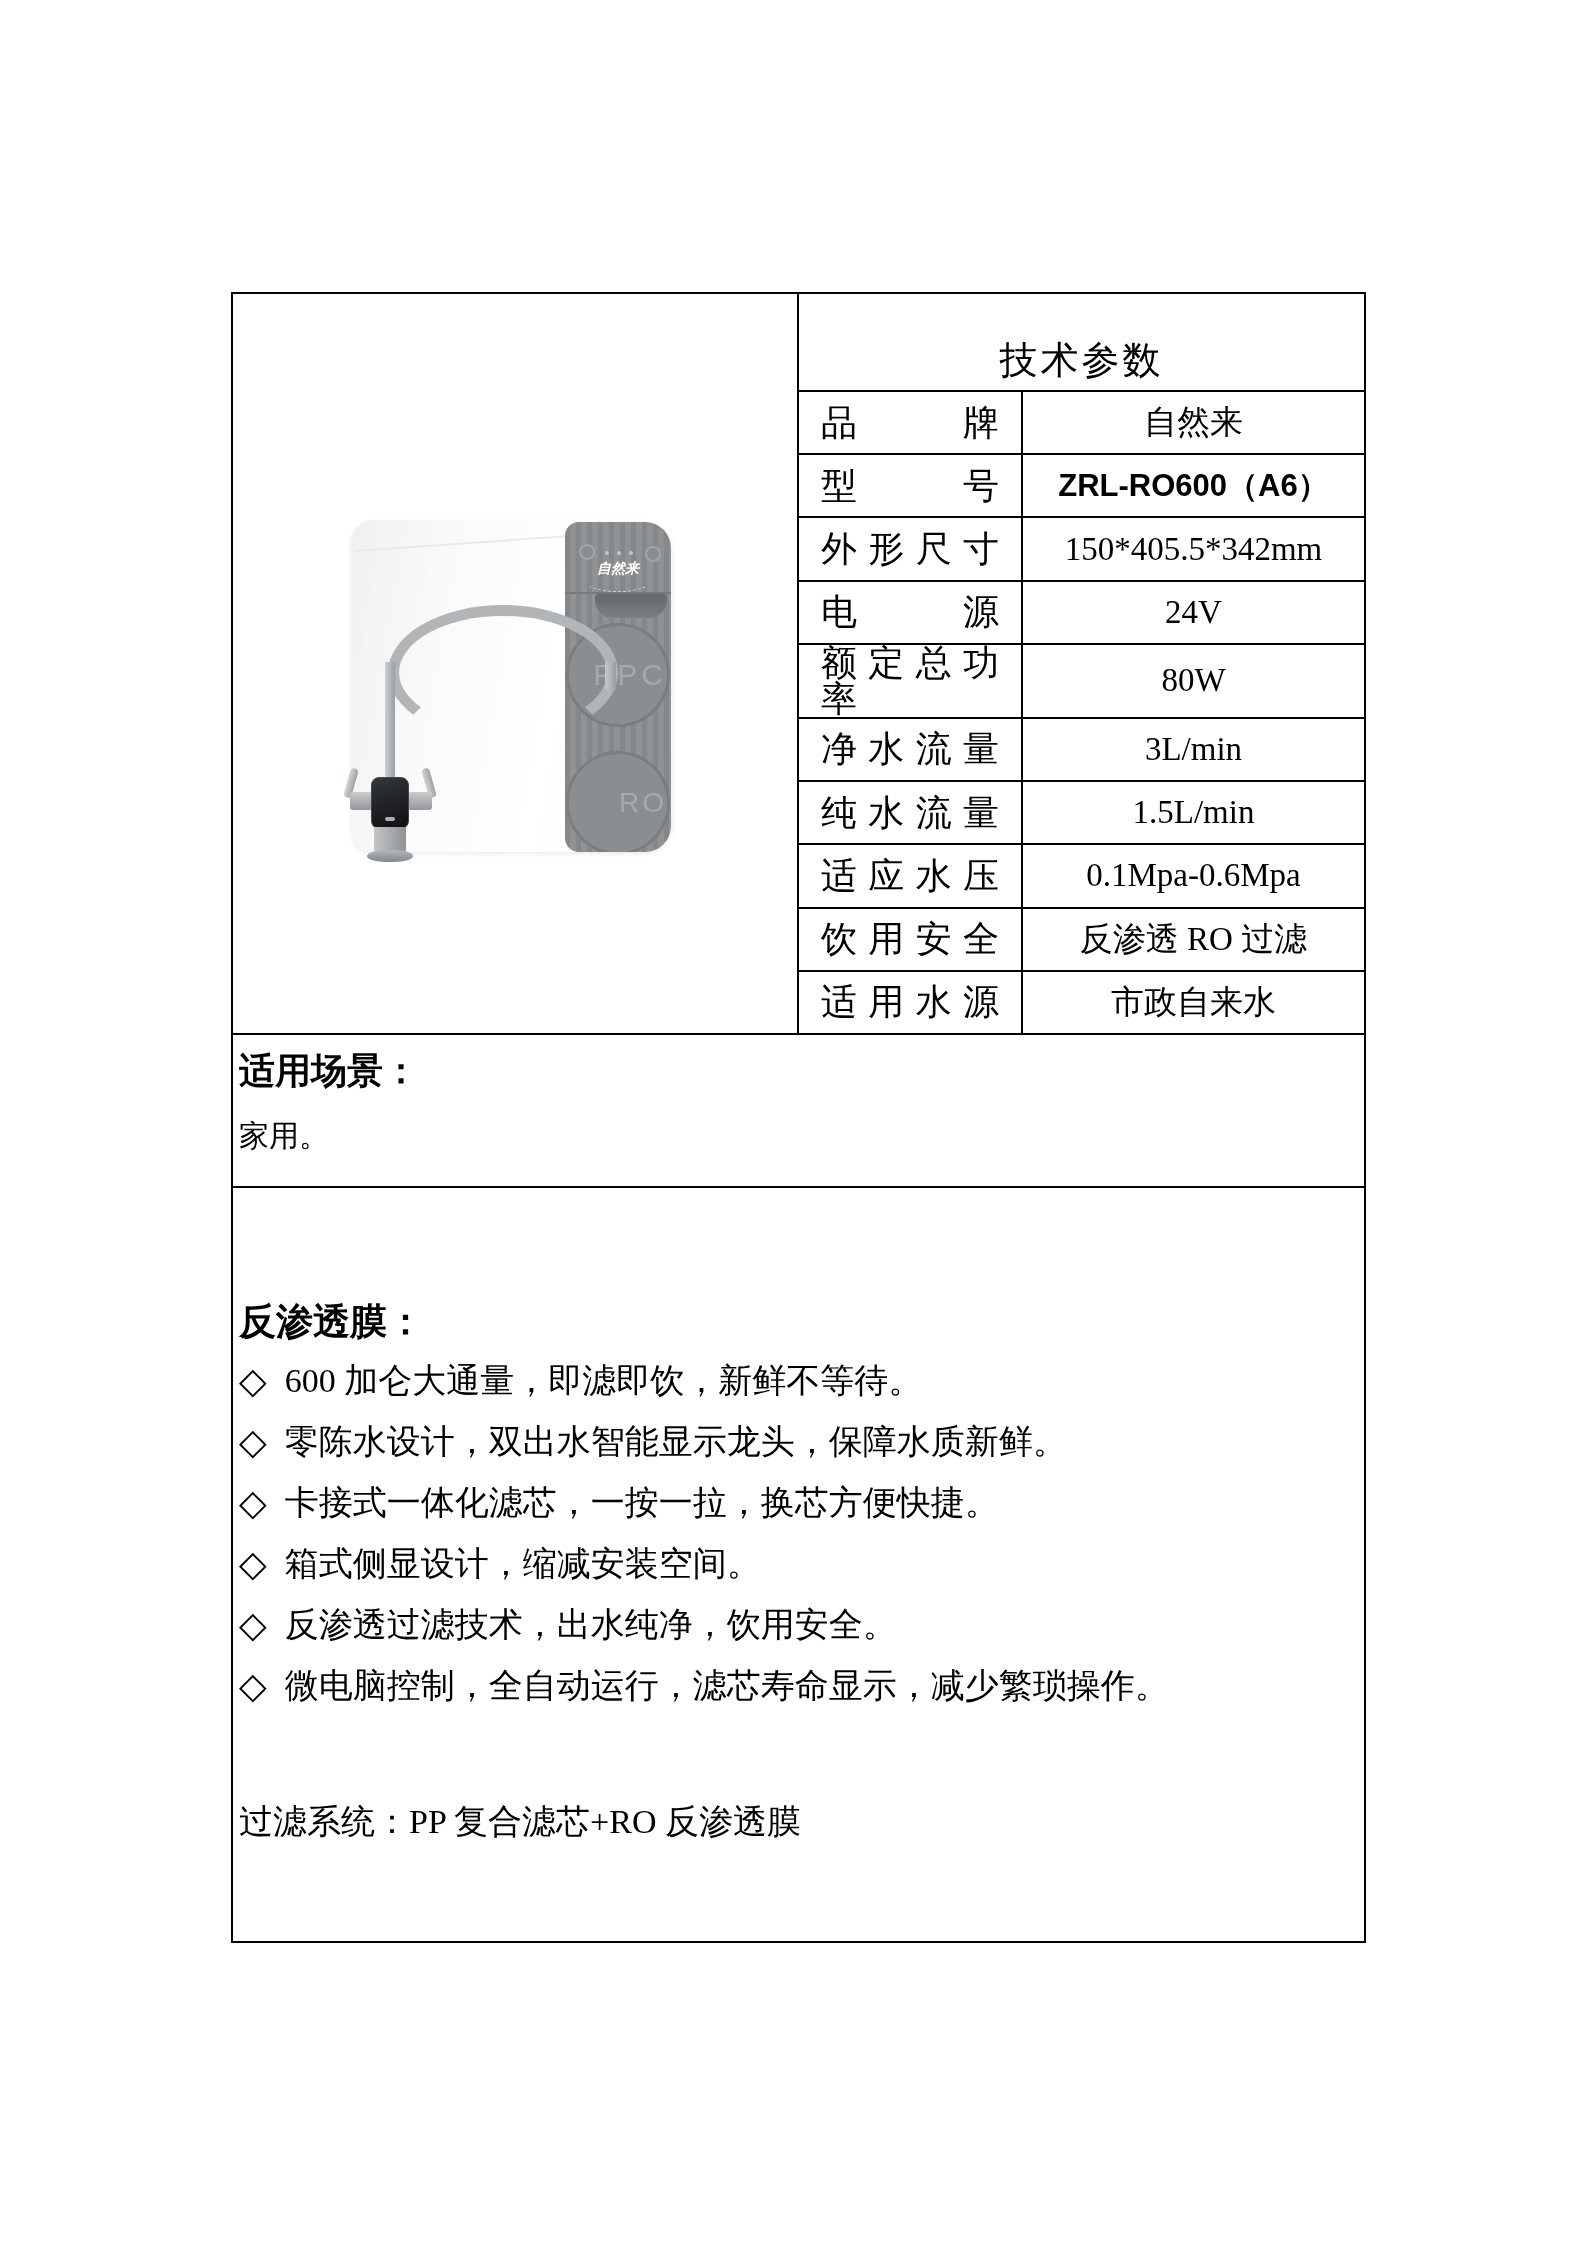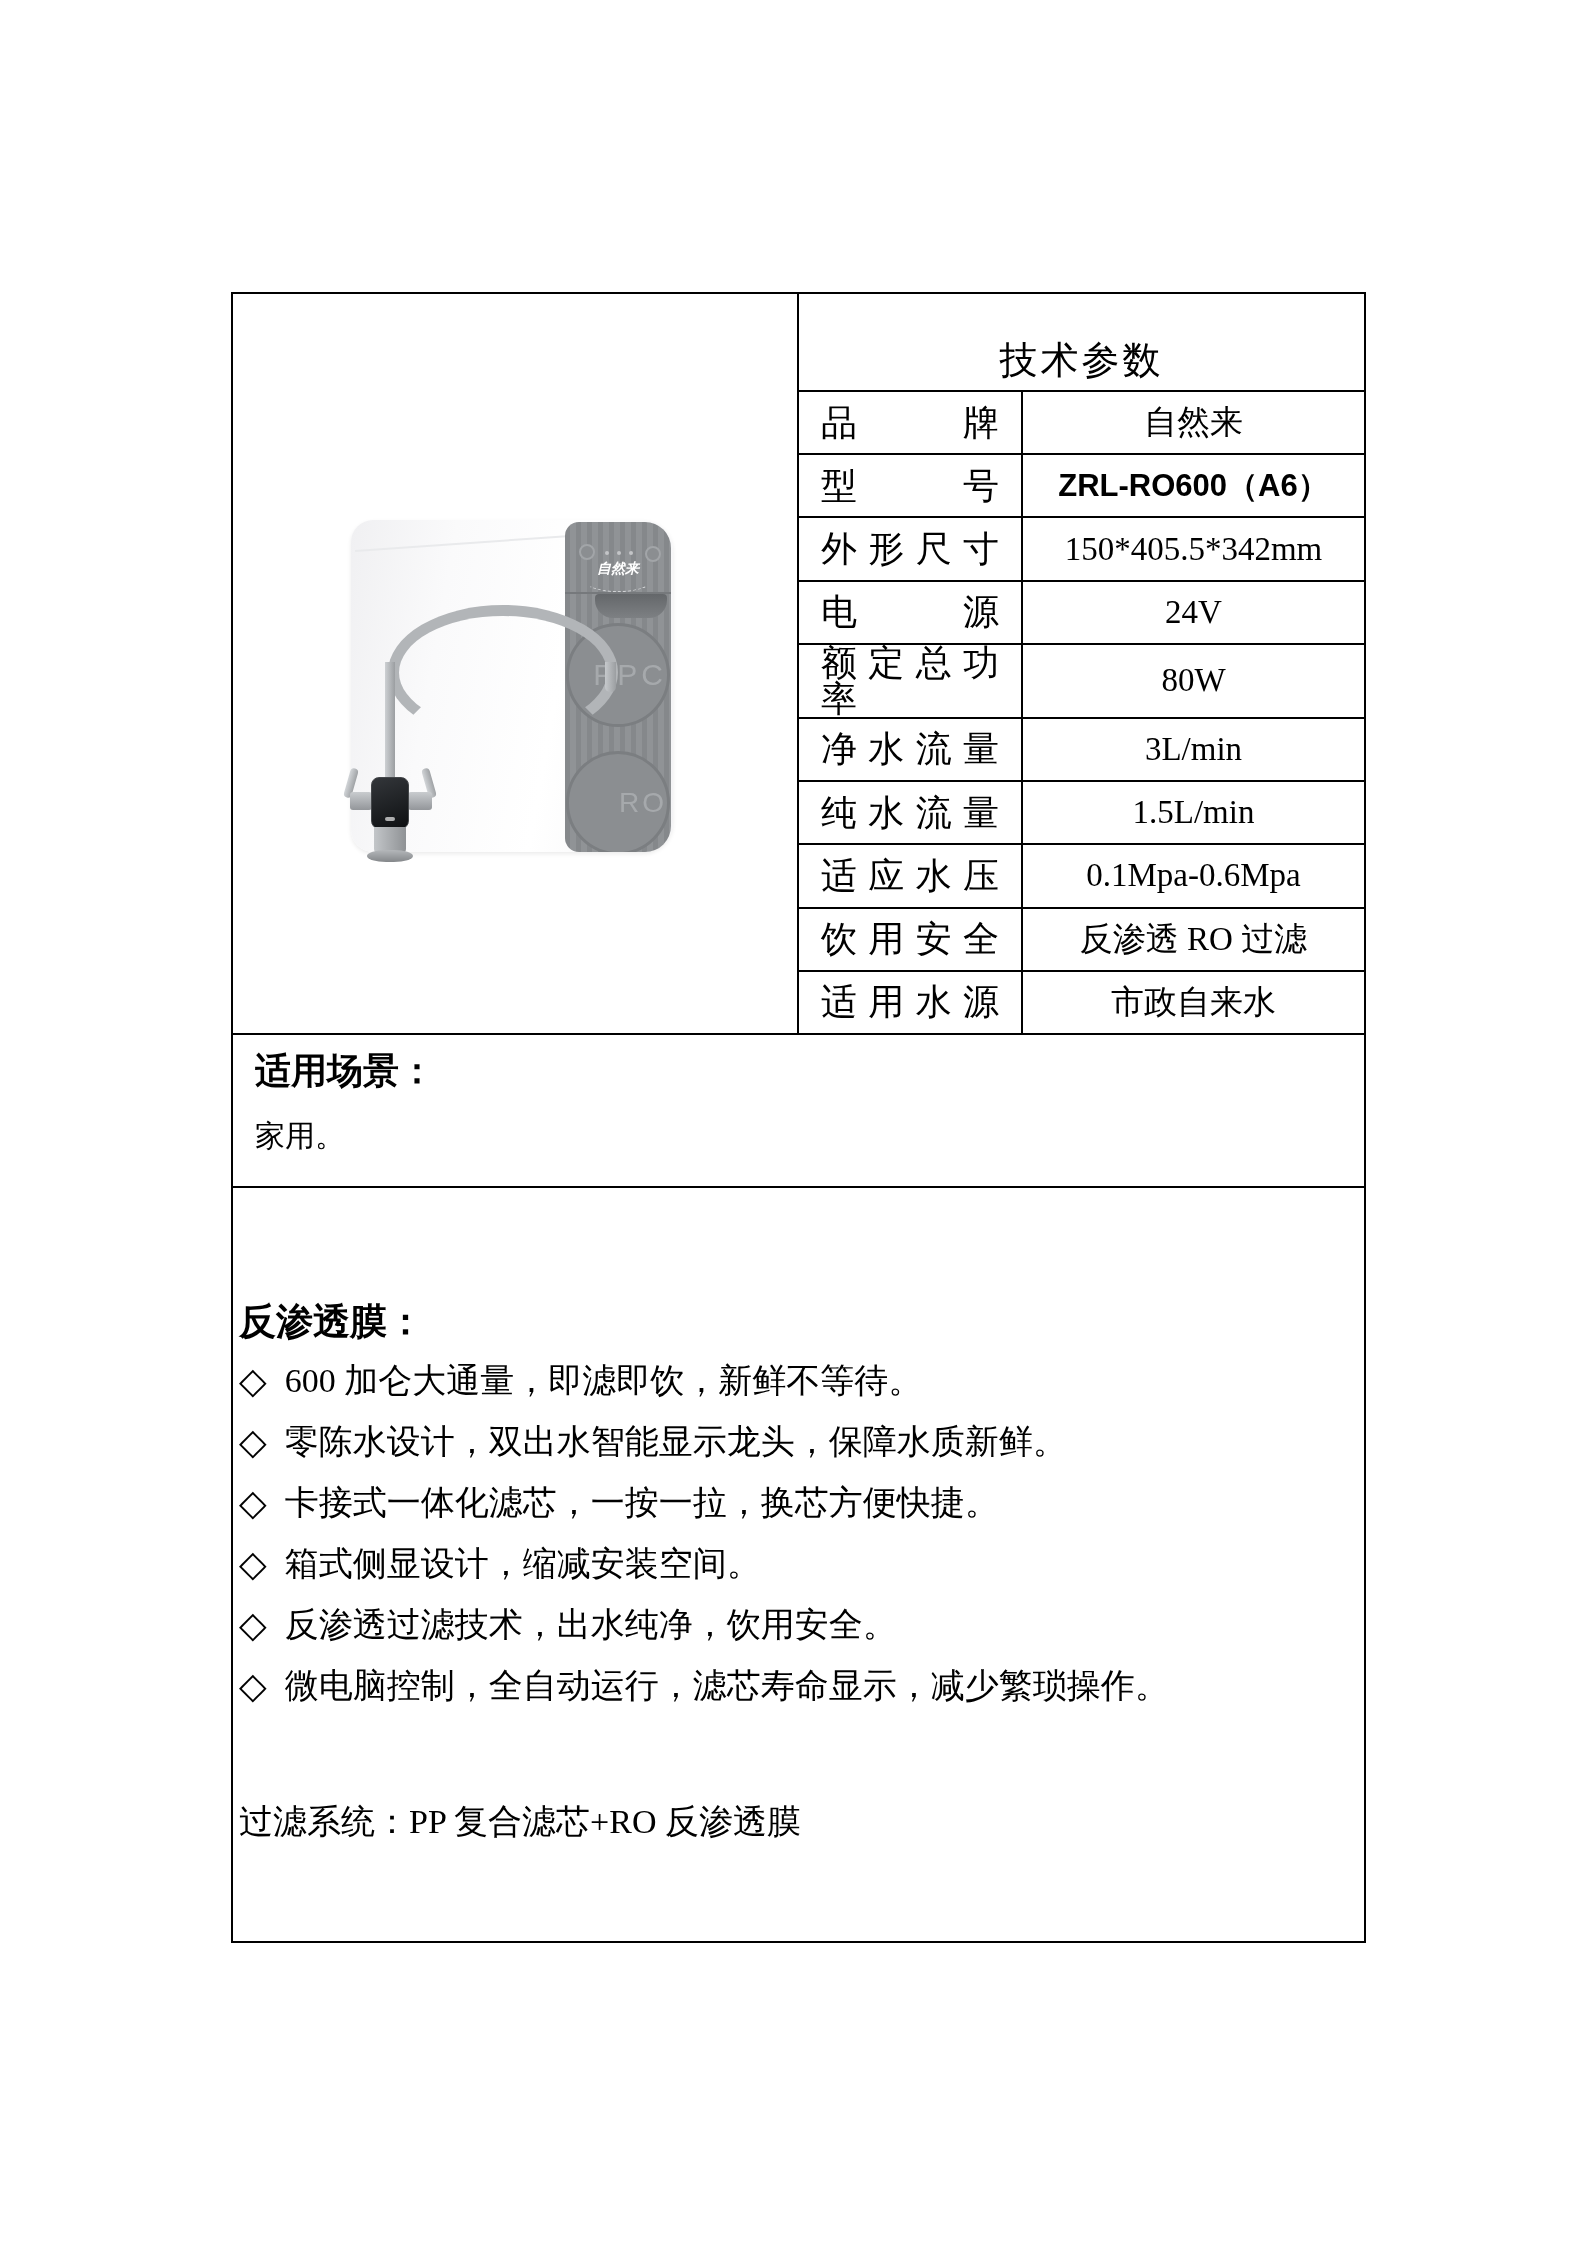--- a/index.html
+++ b/index.html
@@ -31,21 +31,21 @@
   .spec-label-inner{
     display:block;width:178px;font-size:36px;line-height:1;
     text-align:justify;text-align-last:justify;
   }
   .spec-value{flex:1;display:flex;align-items:center;justify-content:center;font-size:33px;line-height:1;}
   .value-model{font-family:"Liberation Sans","DejaVu Sans",sans-serif;font-weight:700;font-size:31px;}
 
   
   .section-scenario{
     height:153px;flex:none;border-bottom:2px solid #000;box-sizing:border-box;
-    padding:18px 10px 0 22px;
+    padding:18px 10px 0 6px;
   }
   .scenario-title{font-size:36px;font-weight:700;line-height:1;}
   .scenario-body{font-size:30px;line-height:1;margin-top:32px;}
 
   
   .section-features{flex:1;position:relative;}
   .features-title{position:absolute;left:6px;top:115px;font-size:37px;font-weight:700;line-height:1;}
   .features-list{position:absolute;left:6px;top:175px;list-style:none;margin:0;padding:0;}
   .feature-item{display:flex;align-items:flex-start;font-size:34px;line-height:1.06;margin-bottom:25px;}
   .feature-bullet{font-size:36px;line-height:1;margin-right:18px;flex:none;}

